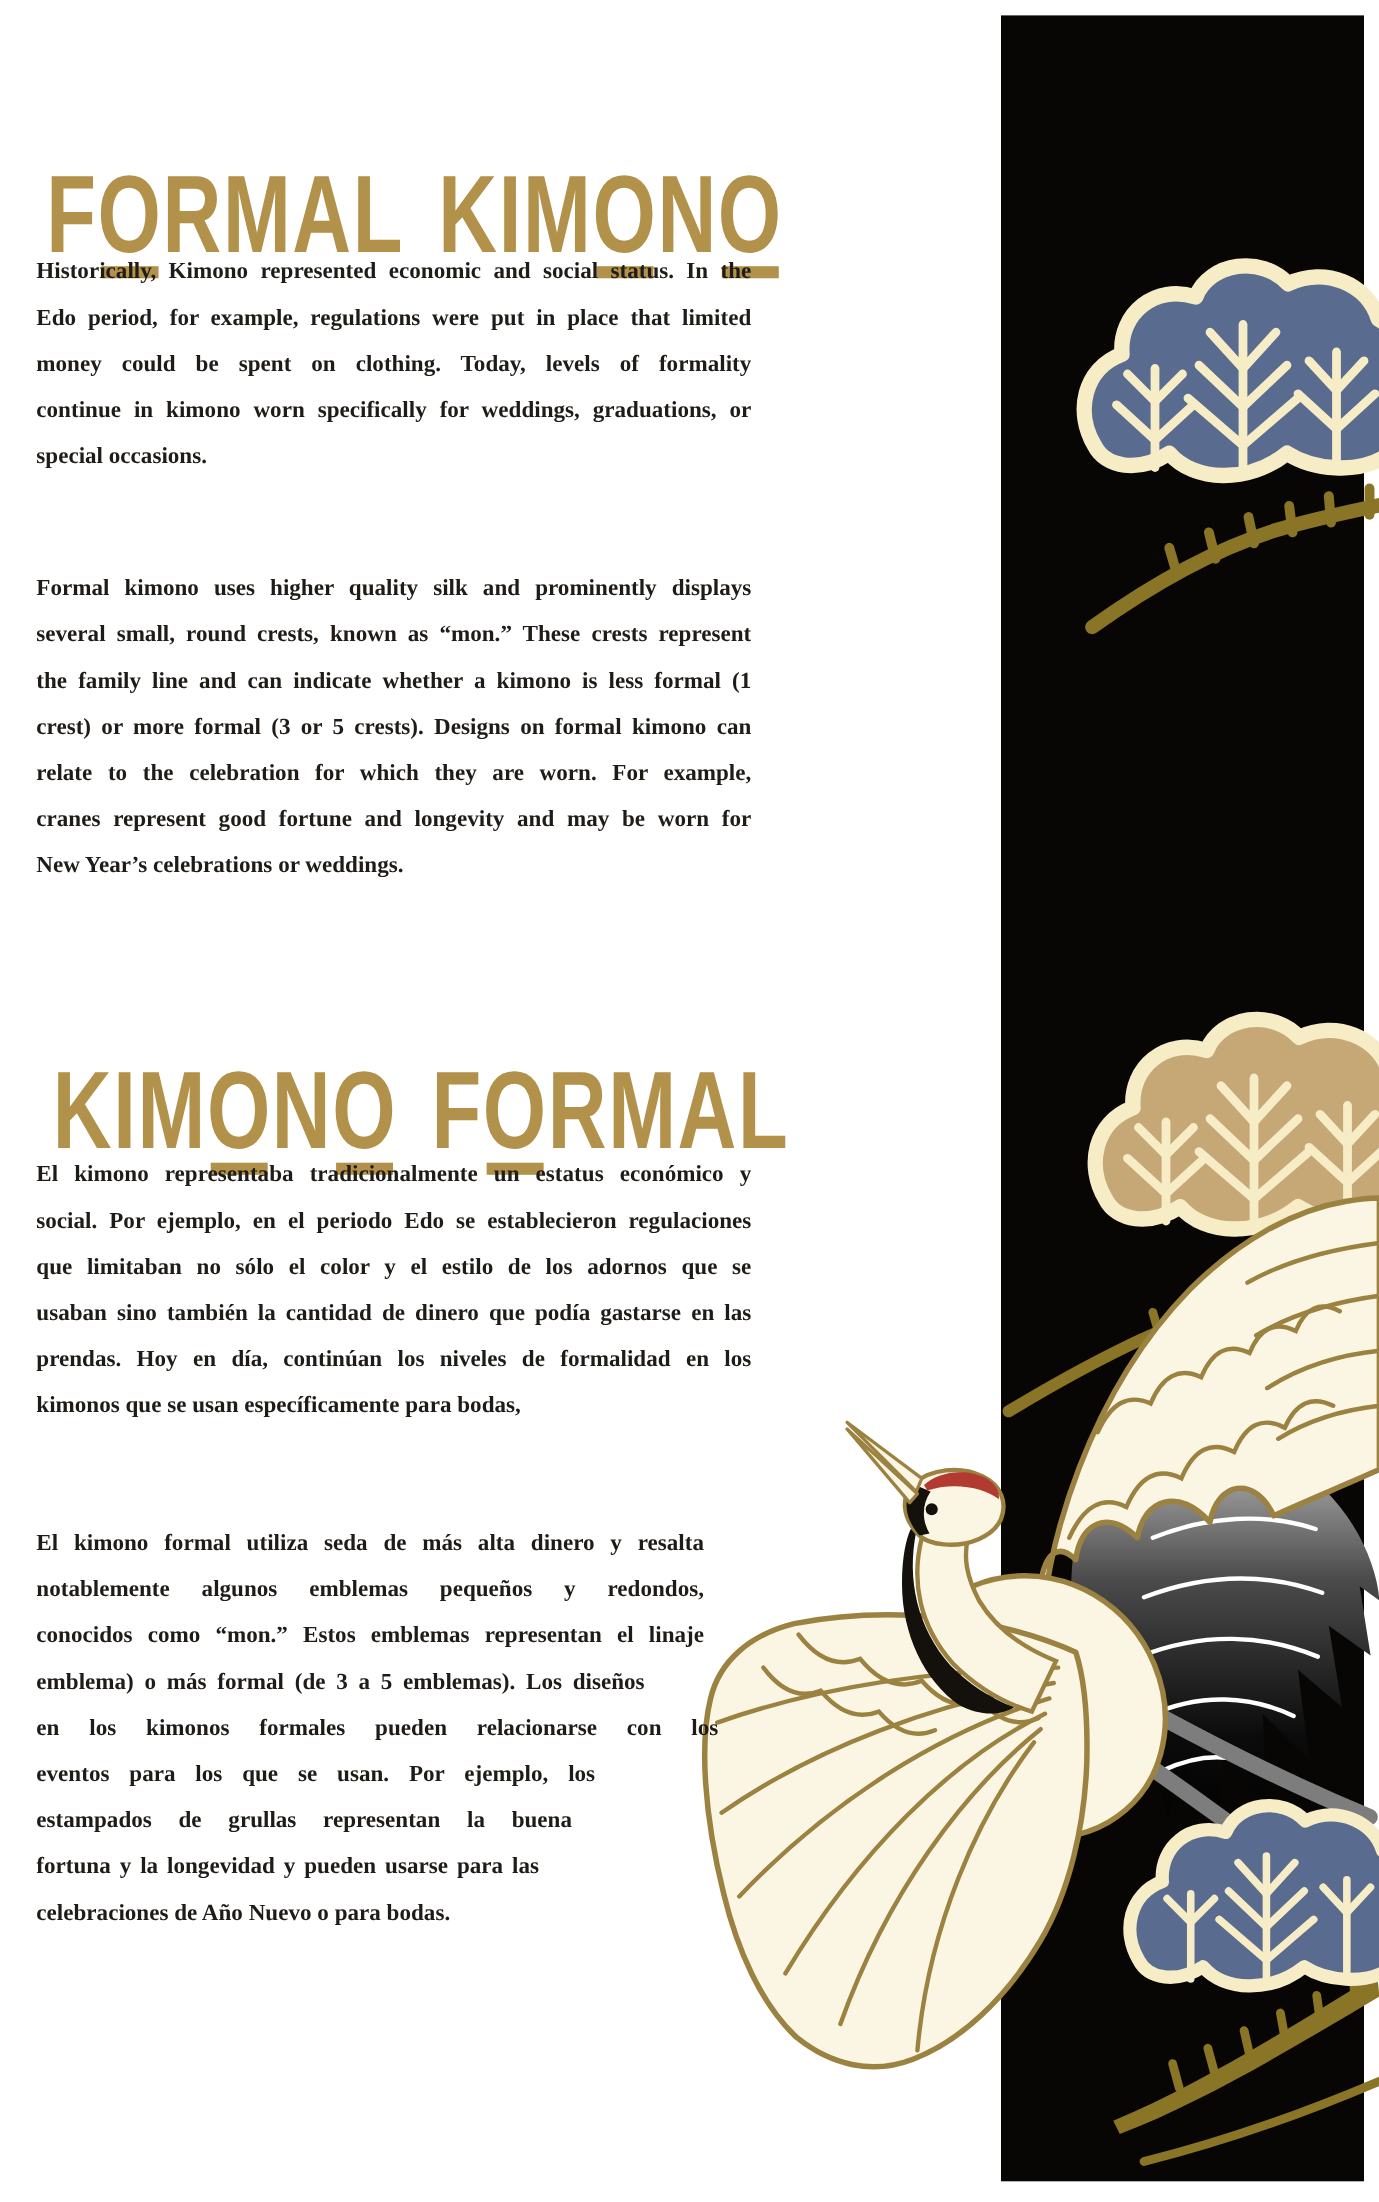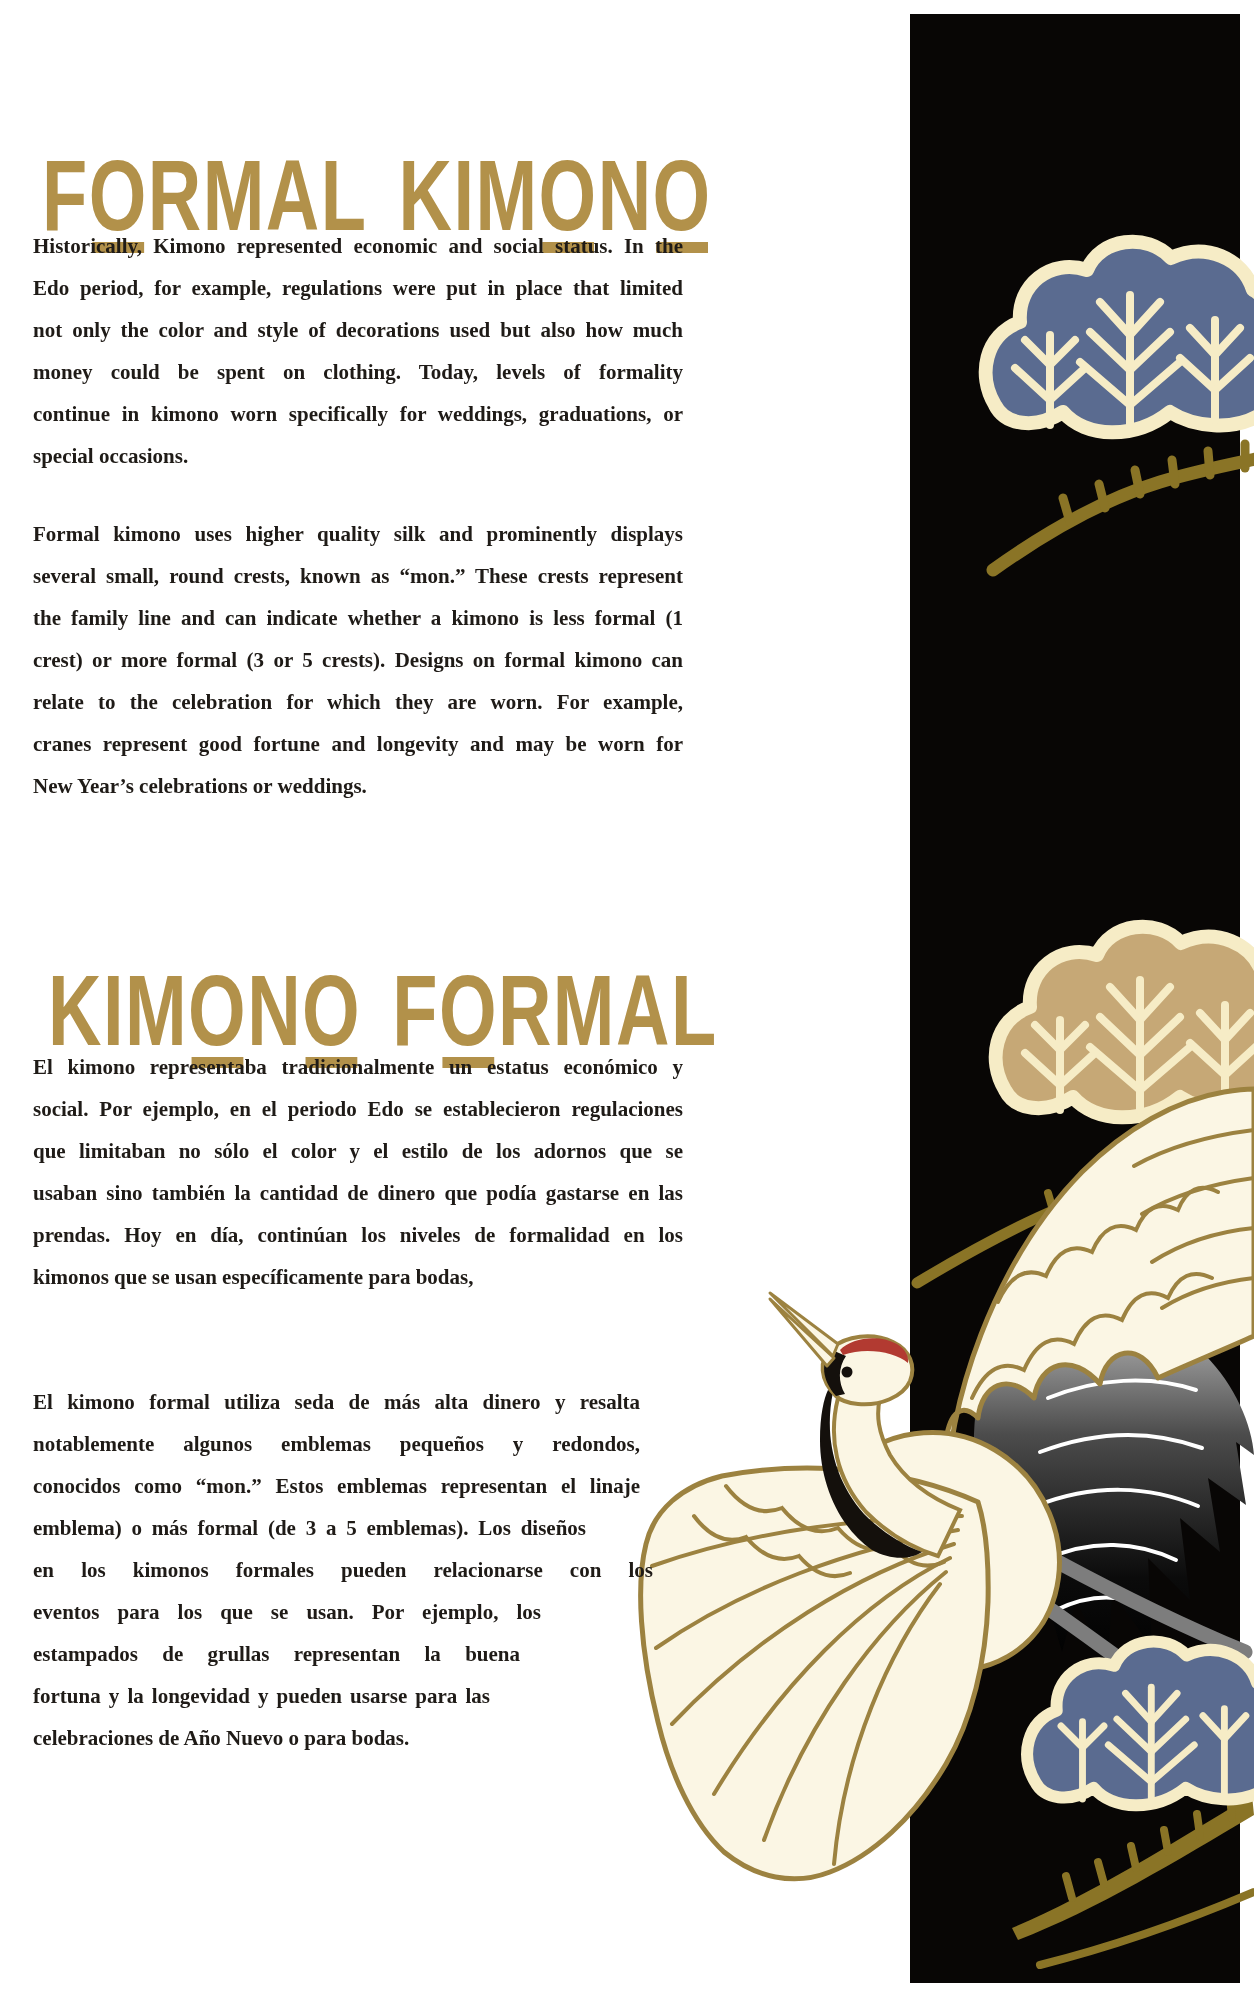--- a/index.html
+++ b/index.html
@@ -238,21 +238,20 @@
       </g>
     </g>
   </svg>
 
   <h1 id="title-en" class="deco-title"><span class="ch">F</span><span class="deco-o">O</span><span class="ch">R</span><span class="ch">M</span><span class="ch">A</span><span class="ch">L</span><span class="sp"></span><span class="ch">K</span><span class="ch">I</span><span class="ch">M</span><span class="deco-o">O</span><span class="ch">N</span><span class="deco-o">O</span></h1>
   <h1 id="title-es" class="deco-title"><span class="ch">K</span><span class="ch">I</span><span class="ch">M</span><span class="deco-o">O</span><span class="ch">N</span><span class="deco-o">O</span><span class="sp"></span><span class="ch">F</span><span class="deco-o">O</span><span class="ch">R</span><span class="ch">M</span><span class="ch">A</span><span class="ch">L</span></h1>
 
   <div id="p-en-1" class="para">
       <div class="line">Historically, Kimono represented economic and social status.  In the</div>
       <div class="line">Edo period, for example, regulations were put in place that limited</div>
-      <div class="line">not only the color and style of decorations used but also how much</div>
       <div class="line">money could be spent on clothing. Today, levels of formality</div>
       <div class="line">continue in kimono worn specifically for weddings, graduations, or</div>
       <div class="line">special occasions.</div>
     </div>
   <div id="p-en-2" class="para">
       <div class="line">Formal kimono uses higher quality silk and prominently displays</div>
       <div class="line">several small, round crests, known as “mon.” These crests represent</div>
       <div class="line">the family line and can indicate whether a kimono is less formal (1</div>
       <div class="line">crest) or more formal (3 or 5 crests).  Designs on formal kimono can</div>
       <div class="line">relate to the celebration for which they are worn.  For example,</div>

